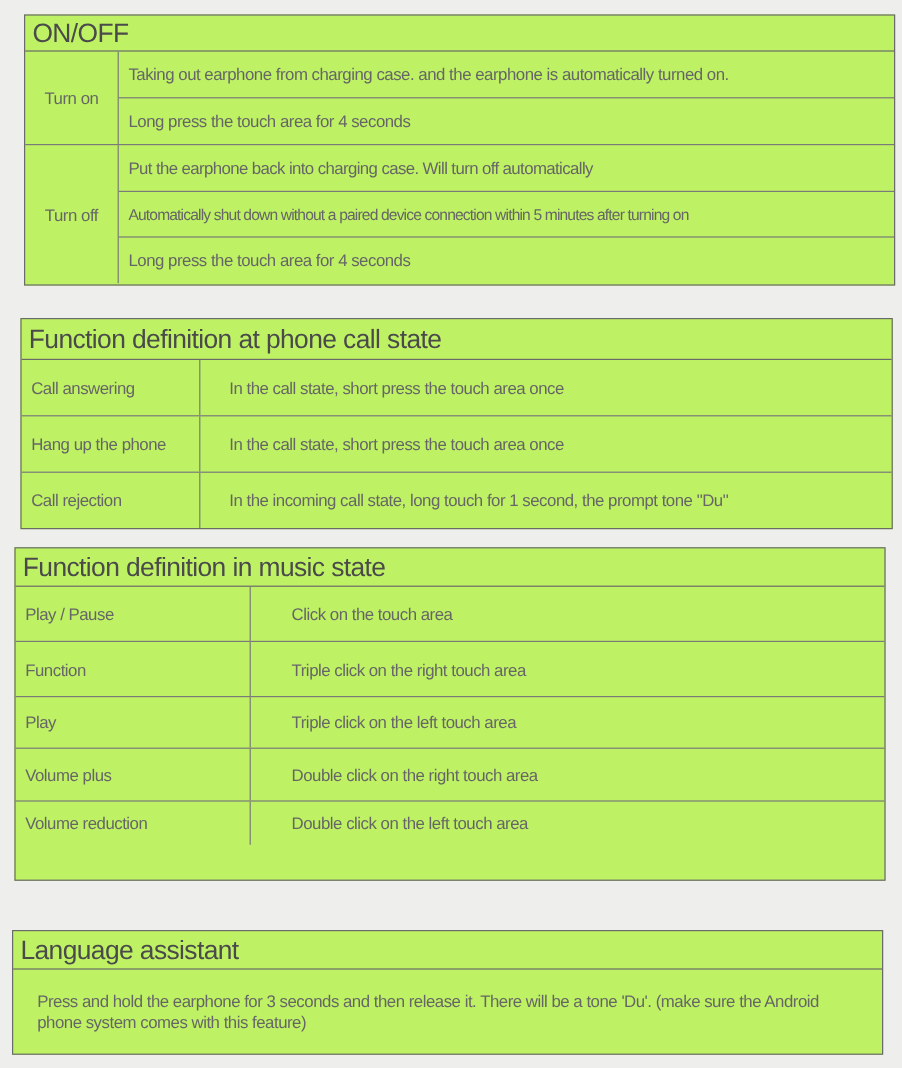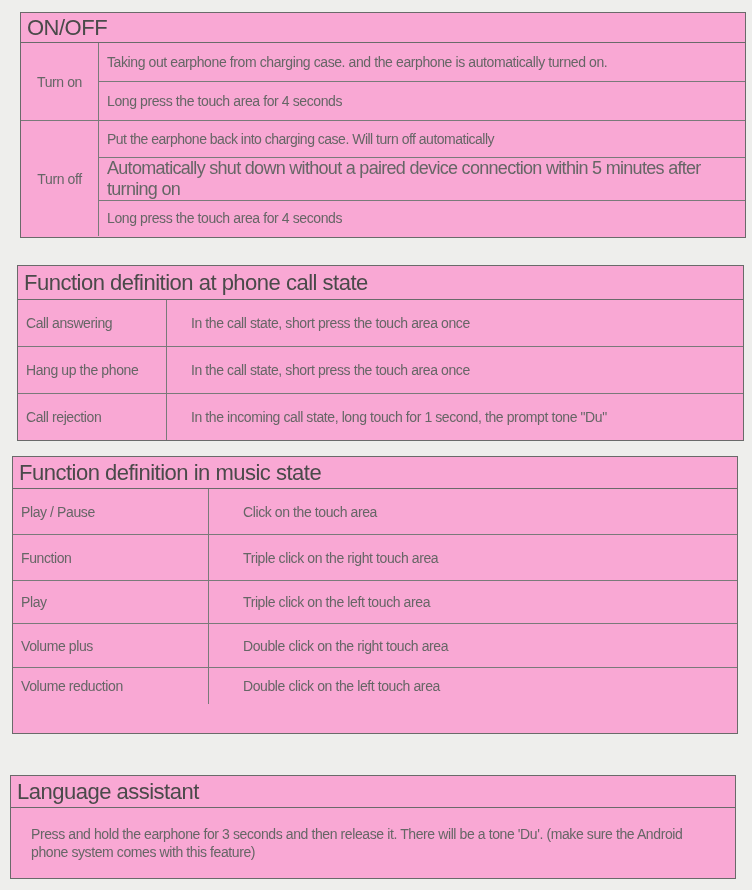--- a/index.html
+++ b/index.html
@@ -7,21 +7,21 @@
     width: 752px; height: 890px; overflow: hidden;
     background: #eeeeec;
     font-family: "Liberation Sans", sans-serif;
     color: #555;
     position: relative;
   }
   .tbl {
     position: absolute;
     border: 1.5px solid #6a6a6a;
     box-sizing: border-box;
-    background: #f9a8d4;
+    background: #bef264;
   }
   .tbl .title {
     font-size: 22px; color: #4a4a4a; letter-spacing: -0.5px;
     padding: 0 6px; box-sizing: border-box;
     border-bottom: 1.5px solid #6a6a6a;
     display: flex; align-items: center;
   }
   .row { display: flex; box-sizing: border-box; border-bottom: 1.2px solid #7a7a7a; }
   .row:last-child { border-bottom: none; }
   .lbl {
@@ -46,21 +46,21 @@
     <div class="lbl" style="width:78px; justify-content:center;">Turn on</div>
     <div class="sub">
       <div class="val">Taking out earphone from charging case. and the earphone is automatically turned on.</div>
       <div class="val">Long press the touch area for 4 seconds</div>
     </div>
   </div>
   <div class="row" style="height:115px;">
     <div class="lbl" style="width:78px; justify-content:center;">Turn off</div>
     <div class="sub">
       <div class="val" style="letter-spacing:-0.5px;">Put the earphone back into charging case. Will turn off automatically</div>
-      <div class="val" style="letter-spacing:-0.7px; font-size:18px;">Automatically shut down without a paired device connection within 5 minutes after turning on</div>
+      <div class="val" style="letter-spacing:-0.7px; font-size:13px;">Automatically shut down without a paired device connection within 5 minutes after turning on</div>
       <div class="val">Long press the touch area for 4 seconds</div>
     </div>
   </div>
 </div>
 
 <div class="tbl" style="left:17px; top:265px; width:727px; height:176px;">
   <div class="title" style="height:34px;">Function definition at phone call state</div>
   <div class="row" style="height:47px;">
     <div class="lbl" style="width:149px;">Call answering</div>
     <div class="val" style="padding-left:24px;">In the call state, short press the touch area once</div>

